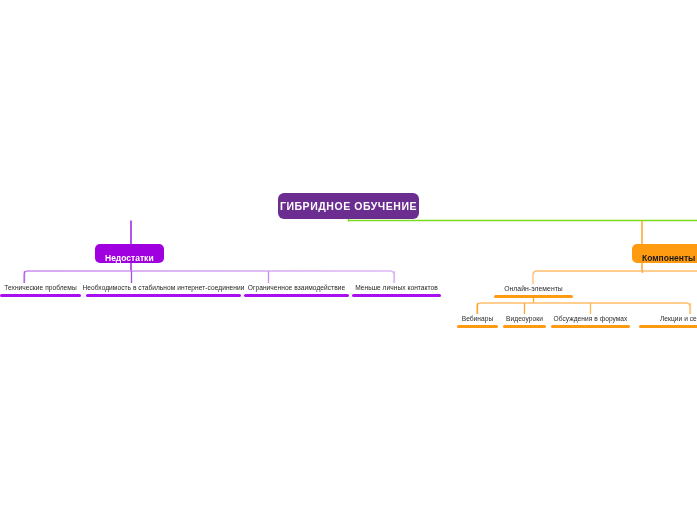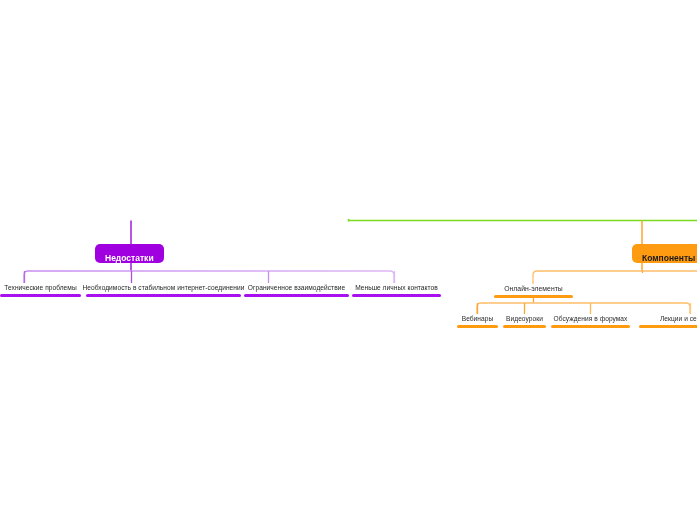--- a/index.html
+++ b/index.html
@@ -167,20 +167,23 @@
 
     <line x1="533.5" y1="296" x2="533.5" y2="303" stroke="#ffa52e" stroke-width="1.3"></line>
 
     <path d="M 477,314 L 477,307 Q 477,303 481,303 L 686,303 Q 690,303 690,307 L 690,314" fill="none" stroke="#ffbe6b" stroke-width="1.3"></path>
     <line x1="477.5" y1="303" x2="477.5" y2="314" stroke="#ffa52e" stroke-width="1.3"></line>
     <line x1="524.5" y1="303" x2="524.5" y2="314" stroke="#ffa52e" stroke-width="1.3"></line>
     <line x1="590.5" y1="303" x2="590.5" y2="314" stroke="#ffb74f" stroke-width="1.3"></line>
     <line x1="690.5" y1="303" x2="690.5" y2="314" stroke="#ffc87f" stroke-width="1.3"></line>
   </svg>
 
+  <div class="root-node">
+    <span class="label">ГИБРИДНОЕ ОБУЧЕНИЕ</span>
+  </div>
 
   <div class="branch-node branch-purple">
     <span class="label">Недостатки</span>
   </div>
 
   <div class="branch-node branch-orange">
     <span class="label">Компоненты</span>
   </div>
 
   <div class="leaf-node leaf-purple" style="left:0px; top:283px; width:81px;">

